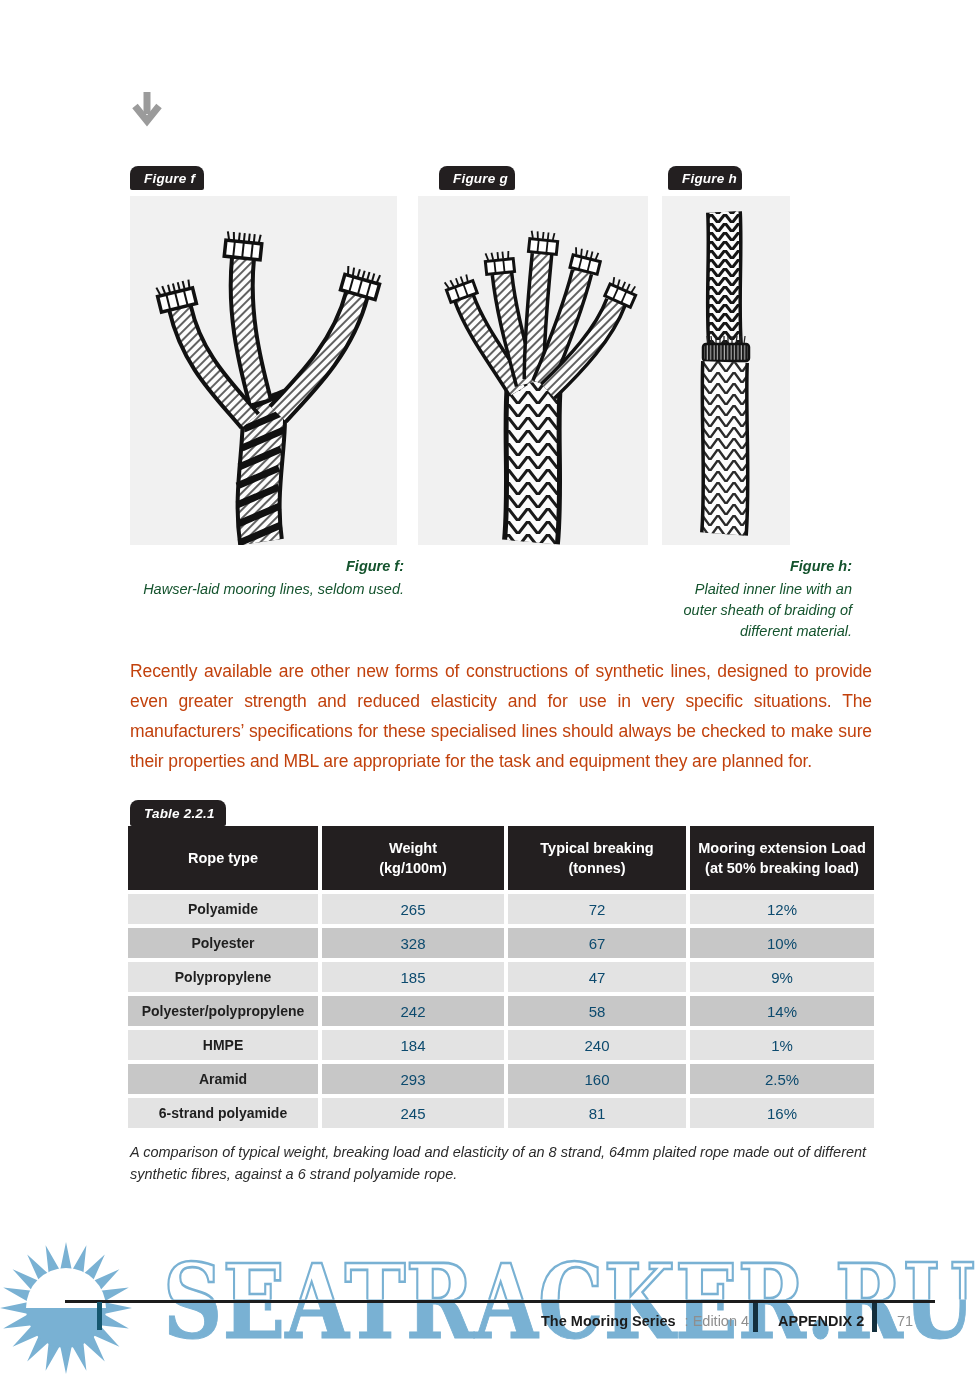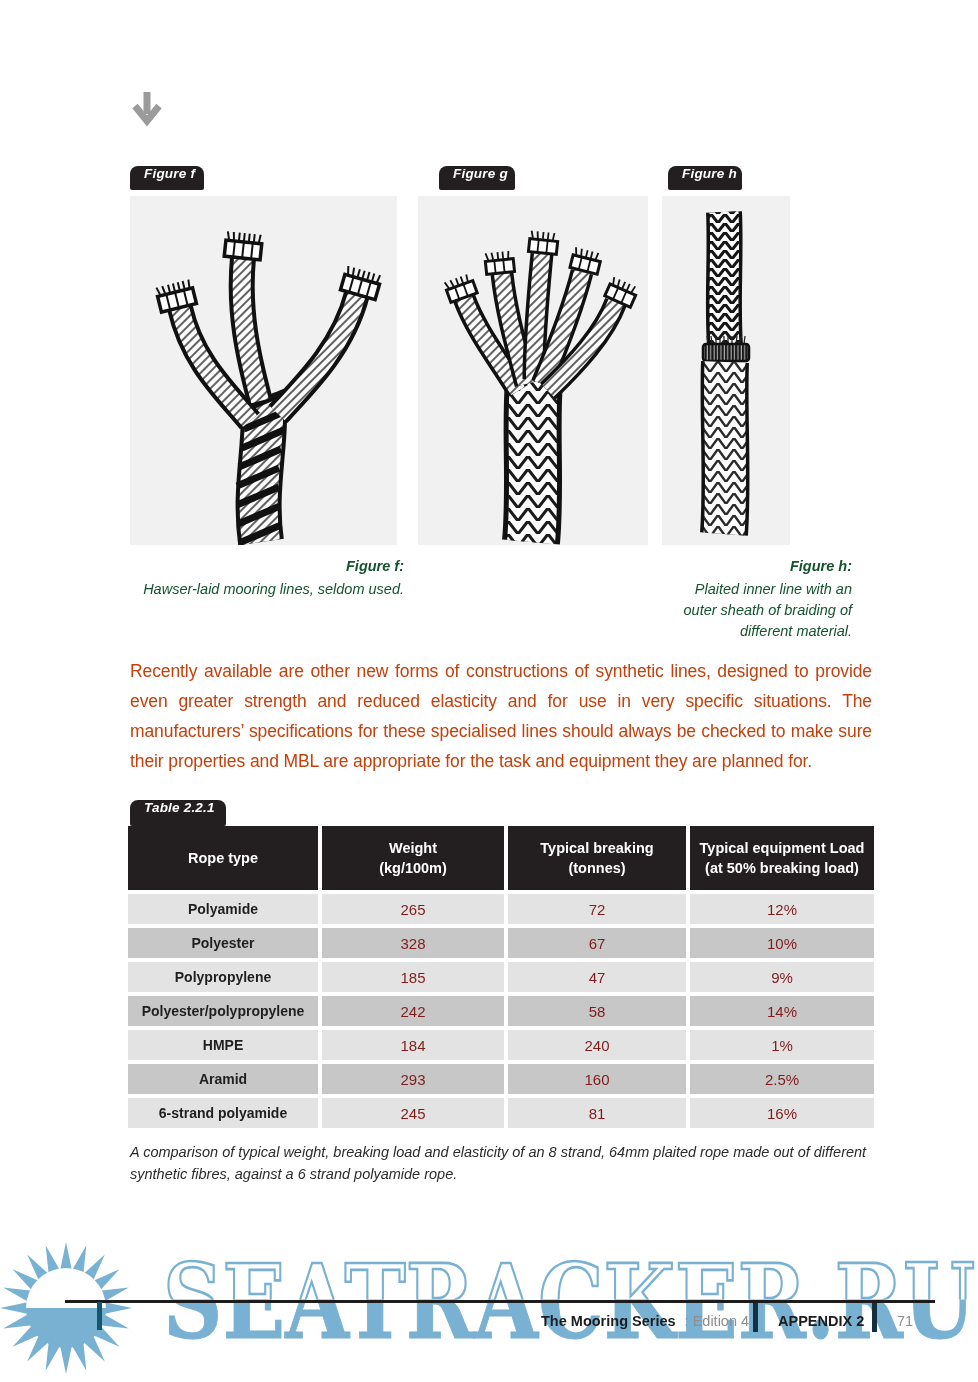--- a/index.html
+++ b/index.html
@@ -1,36 +1,36 @@
 <!DOCTYPE html>
 <html><head>
 <meta charset="utf-8">
 <style>
   html,body{margin:0;padding:0;background:#fff;}
   .page{position:relative;width:978px;height:1382px;background:#ffffff;overflow:hidden;
         font-family:"Liberation Sans","DejaVu Sans",sans-serif;}
   
   .tab{position:absolute;background:#231f20;color:#fff;font-style:italic;font-weight:bold;
-       font-size:13.5px;display:flex;align-items:flex-start;padding-left:14px;box-sizing:border-box;
+       font-size:13.5px;display:flex;align-items:center;padding-left:14px;box-sizing:border-box;
        border-radius:8px 8px 2px 2px;letter-spacing:.2px;}
   .figimg{position:absolute;top:196px;height:349px;background:#f1f1f1;}
   .figimg svg{display:block;width:100%;height:100%;}
   
   .figcap{position:absolute;top:556px;font-style:italic;font-size:14.5px;line-height:21px;color:#14532d;text-align:right;}
   .figcap .ct{display:block;font-weight:bold;margin-bottom:2px;}
   
   .para{position:absolute;left:130px;top:656px;width:742px;font-size:17.5px;line-height:30px;
         color:#c2410c;text-align:justify;letter-spacing:-0.1px;}
   
   .tgrid{position:absolute;left:128px;top:826px;width:746px;display:grid;
          grid-template-columns:190px 182px 178px 184px;grid-template-rows:64px repeat(7,30px);gap:4px;}
   .trow{display:contents;}
   .th{background:#231f20;color:#fff;display:flex;flex-direction:column;align-items:center;
       justify-content:center;font-weight:bold;font-size:14.5px;line-height:20px;text-align:center;}
-  .td{display:flex;align-items:center;justify-content:center;font-size:15px;color:#7f1d1d;}
+  .td{display:flex;align-items:center;justify-content:center;font-size:15px;color:#0c4a6e;}
   .trow.light .td{background:#e3e3e3;}
   .trow.dark  .td{background:#c7c7c7;}
   .td.rope{font-weight:bold;color:#1f1f1f;font-size:14px;}
   .tcap{position:absolute;left:130px;top:1142px;width:742px;font-style:italic;font-size:14.5px;
         line-height:21.5px;color:#2b2b2b;}
   .tcap .ct{display:block;font-weight:bold;margin-bottom:3px;}
   
   .wmark{position:absolute;left:0;top:1228px;width:978px;height:154px;}
   .rule{position:absolute;left:65px;top:1300px;width:870px;height:3px;background:#1c1c1c;}
   .tick{position:absolute;left:97px;top:1302px;width:5px;height:28px;background:#15576e;}
@@ -216,21 +216,21 @@
       </div>
       <div class="th">
         <span>Weight</span>
         <span>(kg/100m)</span>
       </div>
       <div class="th">
         <span>Typical breaking</span>
         <span>(tonnes)</span>
       </div>
       <div class="th">
-        <span>Typical equipment Load</span>
+        <span>Mooring extension Load</span>
         <span>(at 50% breaking load)</span>
       </div>
     </div>
 
     <div class="trow light">
       <div class="td rope">Polyamide</div>
       <div class="td">265</div>
       <div class="td">72</div>
       <div class="td">12%</div>
     </div>

